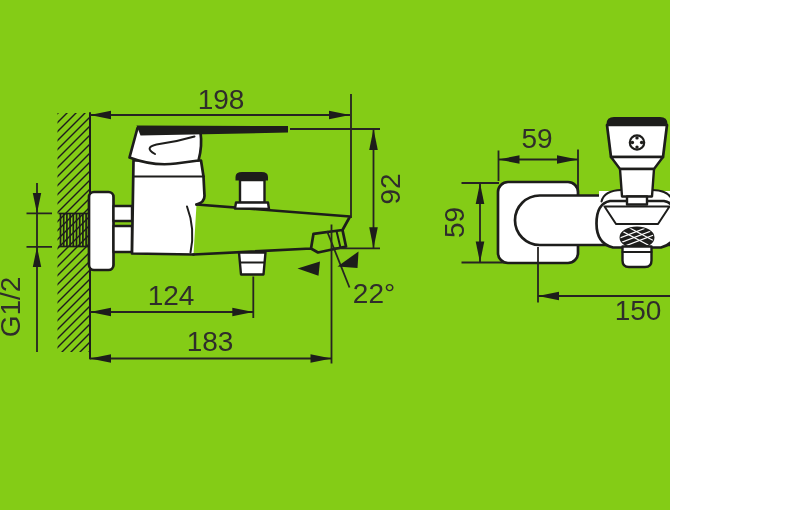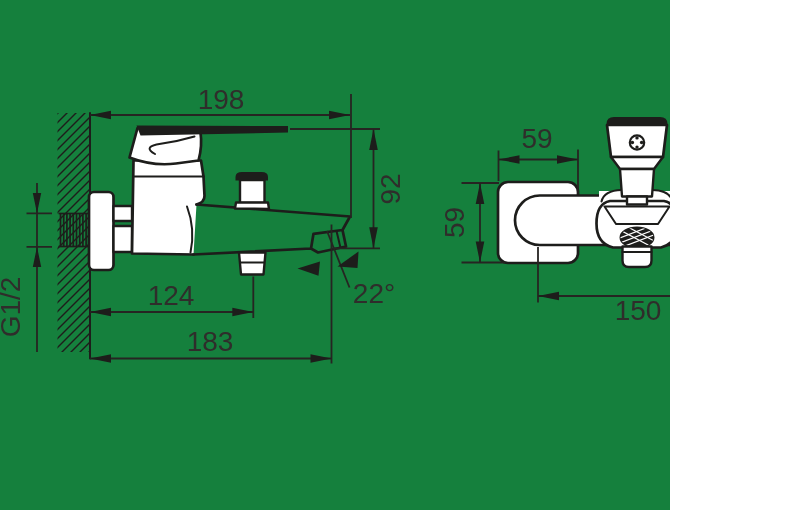--- a/index.html
+++ b/index.html
@@ -1,16 +1,16 @@
 <!DOCTYPE html>
 <html><head>
 <meta charset="utf-8">
 <style>
   html,body{margin:0;padding:0;background:#ffffff;}
-  .frame{position:relative;width:670px;height:510px;background:#15803d;overflow:hidden;}
+  .frame{position:relative;width:670px;height:510px;background:#84cc16;overflow:hidden;}
   svg{display:block;}
   .s3  {fill:none;stroke:#1d1d1b;stroke-width:2.7;stroke-linejoin:round;stroke-linecap:round;}
   .s3f {fill:#ffffff;stroke:#1d1d1b;stroke-width:2.7;stroke-linejoin:round;}
   .s24f{fill:#ffffff;stroke:#1d1d1b;stroke-width:2.4;stroke-linejoin:round;}
   .s2  {fill:none;stroke:#1d1d1b;stroke-width:2;stroke-linecap:round;}
   .dim {fill:none;stroke:#262422;stroke-width:1.8;stroke-linecap:butt;}
   .arr {fill:#1d1d1b;stroke:none;}
   .blk {fill:#1d1d1b;stroke:none;}
   .wht {fill:#ffffff;stroke:none;}
   .txt {font-family:"Liberation Sans","DejaVu Sans",sans-serif;font-size:28px;fill:#2f2d2b;}

